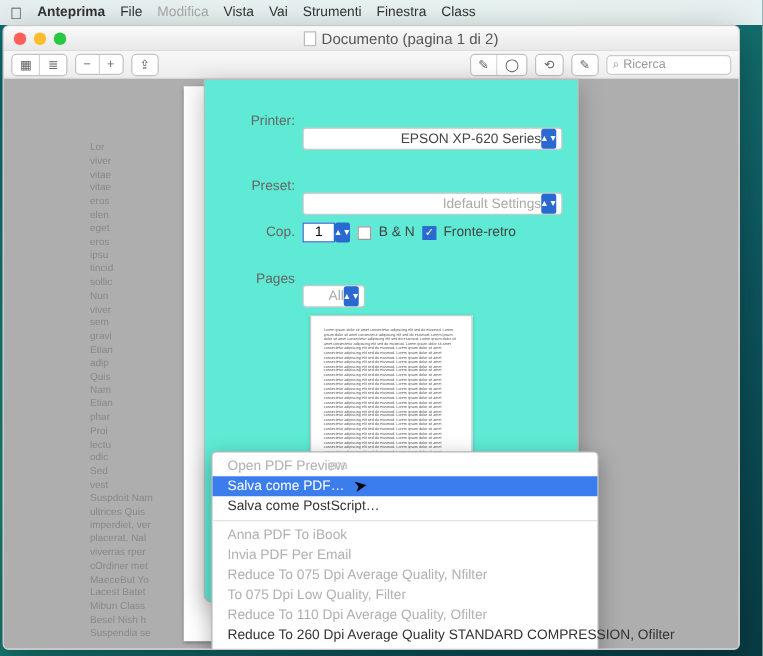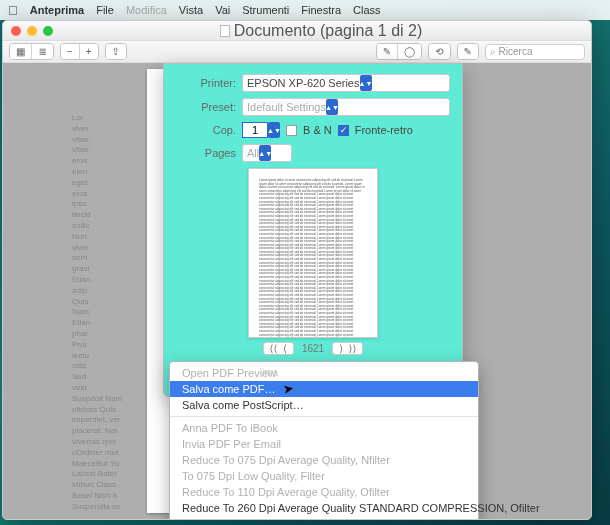--- a/index.html
+++ b/index.html
@@ -9,38 +9,38 @@
   
   .menubar { height: 20px; background: rgba(255,255,255,0.9); display: flex; align-items: center; padding: 0 8px; font-size: 11px; color: #333; gap: 12px; }
   .menubar .apple { font-size: 13px; }
   .menubar span.dim { color: #aaa; }
 
   
   .window { position: absolute; left: 2px; top: 20px; width: 590px; height: 500px; background: #f6f6f6; border: 1px solid #c9c9c9; border-radius: 5px; box-shadow: 0 8px 30px rgba(0,0,0,0.35); overflow: hidden; }
   .titlebar { height: 20px; display: flex; align-items: center; padding: 0 8px; border-bottom: 1px solid #ddd; background: linear-gradient(#fafafa,#e8e8e8); }
   .tl-btn { width: 10px; height: 10px; border-radius: 50%; margin-right: 6px; }
   .red { background:#ff5f57; } .yel { background:#febc2e; } .grn { background:#28c840; }
-  .titlebar .title { flex:1; text-align:right; font-size:16px; color:#555; display:flex; align-items:center; justify-content:center; gap:4px;}
+  .titlebar .title { flex:1; text-align:right; font-size:12px; color:#555; display:flex; align-items:center; justify-content:center; gap:4px;}
   .doc-icon { width:10px; height:12px; background:#fff; border:1px solid #bbb; display:inline-block; }
 
   .toolbar { height: 22px; display:flex; align-items:center; padding: 0 6px; gap:6px; background: linear-gradient(#f8f8f8,#ececec); border-bottom:1px solid #ddd; font-size:10px; color:#666;}
   .tbseg { display:flex; border:1px solid #c2c2c2; border-radius:4px; overflow:hidden; }
   .tbseg span { padding:2px 6px; border-right:1px solid #d4d4d4; background:#fff; display:flex; align-items:center; }
   .tbseg span:last-child { border-right:none; }
   .toolbar .spacer { flex:1; }
   .search { width:100px; height:16px; border:1px solid #ccc; border-radius:4px; background:#fff; font-size:10px; padding:0 4px; color:#999; display:flex; align-items:center; gap:3px;}
 
   .content { position:relative; height: calc(100% - 42px); background:#aeaeae; display:flex; justify-content:center; }
   .page { width: 300px; background:#fff; margin:6px 0; box-shadow:0 1px 3px rgba(0,0,0,0.3); padding:20px 24px; font-size:5px; line-height:1.3; color:#333; column-width:18px; }
 
   
   .sheet { position:absolute; left:160px; top:0; width:300px; background:#5eead4; border:1px solid #bbb; border-bottom-left-radius:6px; border-bottom-right-radius:6px; box-shadow:0 6px 20px rgba(0,0,0,0.25); padding:10px 12px 8px; font-size:11px; color:#444; }
   .row { display:flex; align-items:center; margin-bottom:6px; gap:6px; }
   .row label { width:60px; text-align:right; color:#666; }
-  .select { flex:1; height:18px; background:#fff; border:1px solid #c9c9c9; border-radius:3px; padding:0 4px; display:flex; align-items:center; justify-content:flex-start; font-size:11px; }
+  .select { flex:1; height:18px; background:#fff; border:1px solid #c9c9c9; border-radius:3px; padding:0 4px; display:flex; align-items:center; justify-content:flex-end; font-size:11px;margin-top:28px; }
   .select.dim { color:#aaa; }
   .stepper { display:flex; align-items:center; }
   .stepper input { width:26px; height:16px; border:1.5px solid #2a6ad0; text-align:center; font-size:11px; }
   .arrows { width:12px; height:16px; background:#2a6ad0; border-radius:2px; font-size:7px; color:#fff; display:flex; flex-direction:column; align-items:center; justify-content:center; line-height:7px;}
   .cb { width:11px; height:11px; border:1px solid #999; background:#fff; display:inline-block; }
   .cb.checked { background:#2a6ad0; border-color:#2a6ad0; position:relative; }
   .cb.checked::after { content:"✓"; color:#fff; font-size:9px; position:absolute; left:1px; top:-1px;}
   .preview { width:130px; height:170px; background:#fff; border:1px solid #ccc; margin:4px auto 4px; box-shadow:0 1px 3px rgba(0,0,0,0.15); padding:10px; font-size:3px; line-height:1.2; color:#555; overflow:hidden;}
   .pager { display:flex; align-items:center; justify-content:center; gap:8px; font-size:10px; color:#777; margin-bottom:6px;}
   .pager .nav { border:1px solid #ccc; border-radius:3px; padding:0 6px; background:#fff; }

